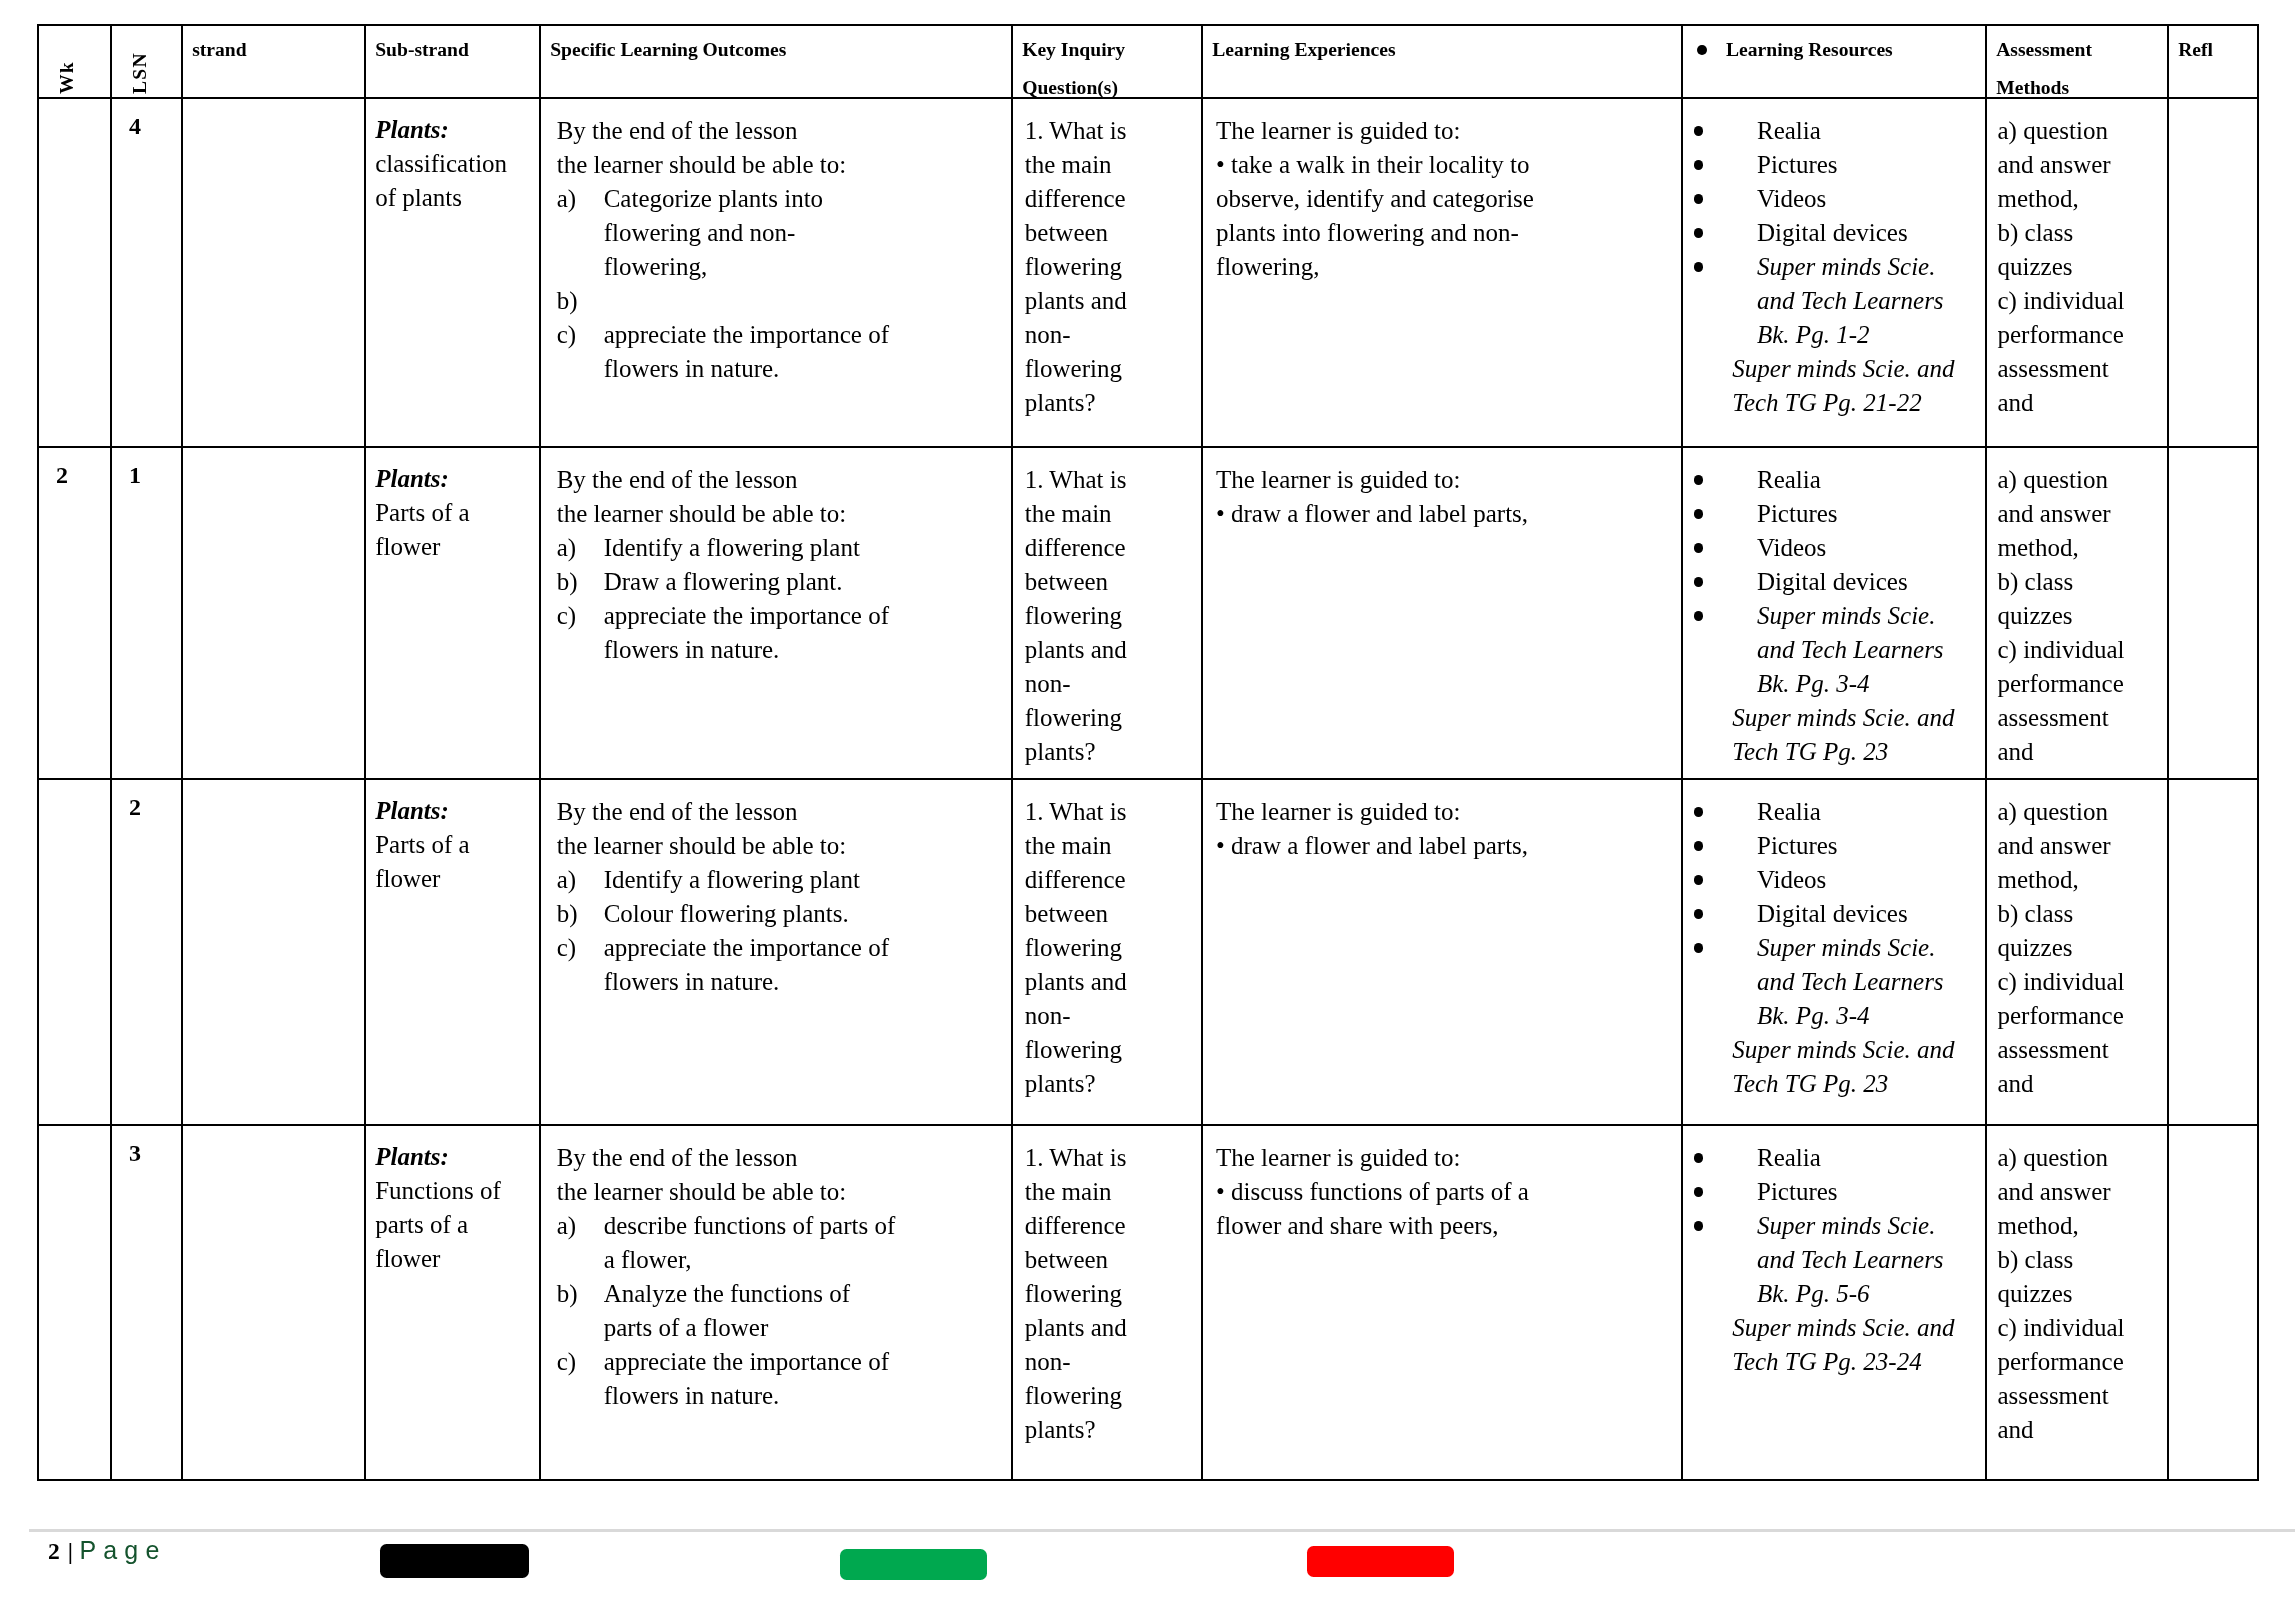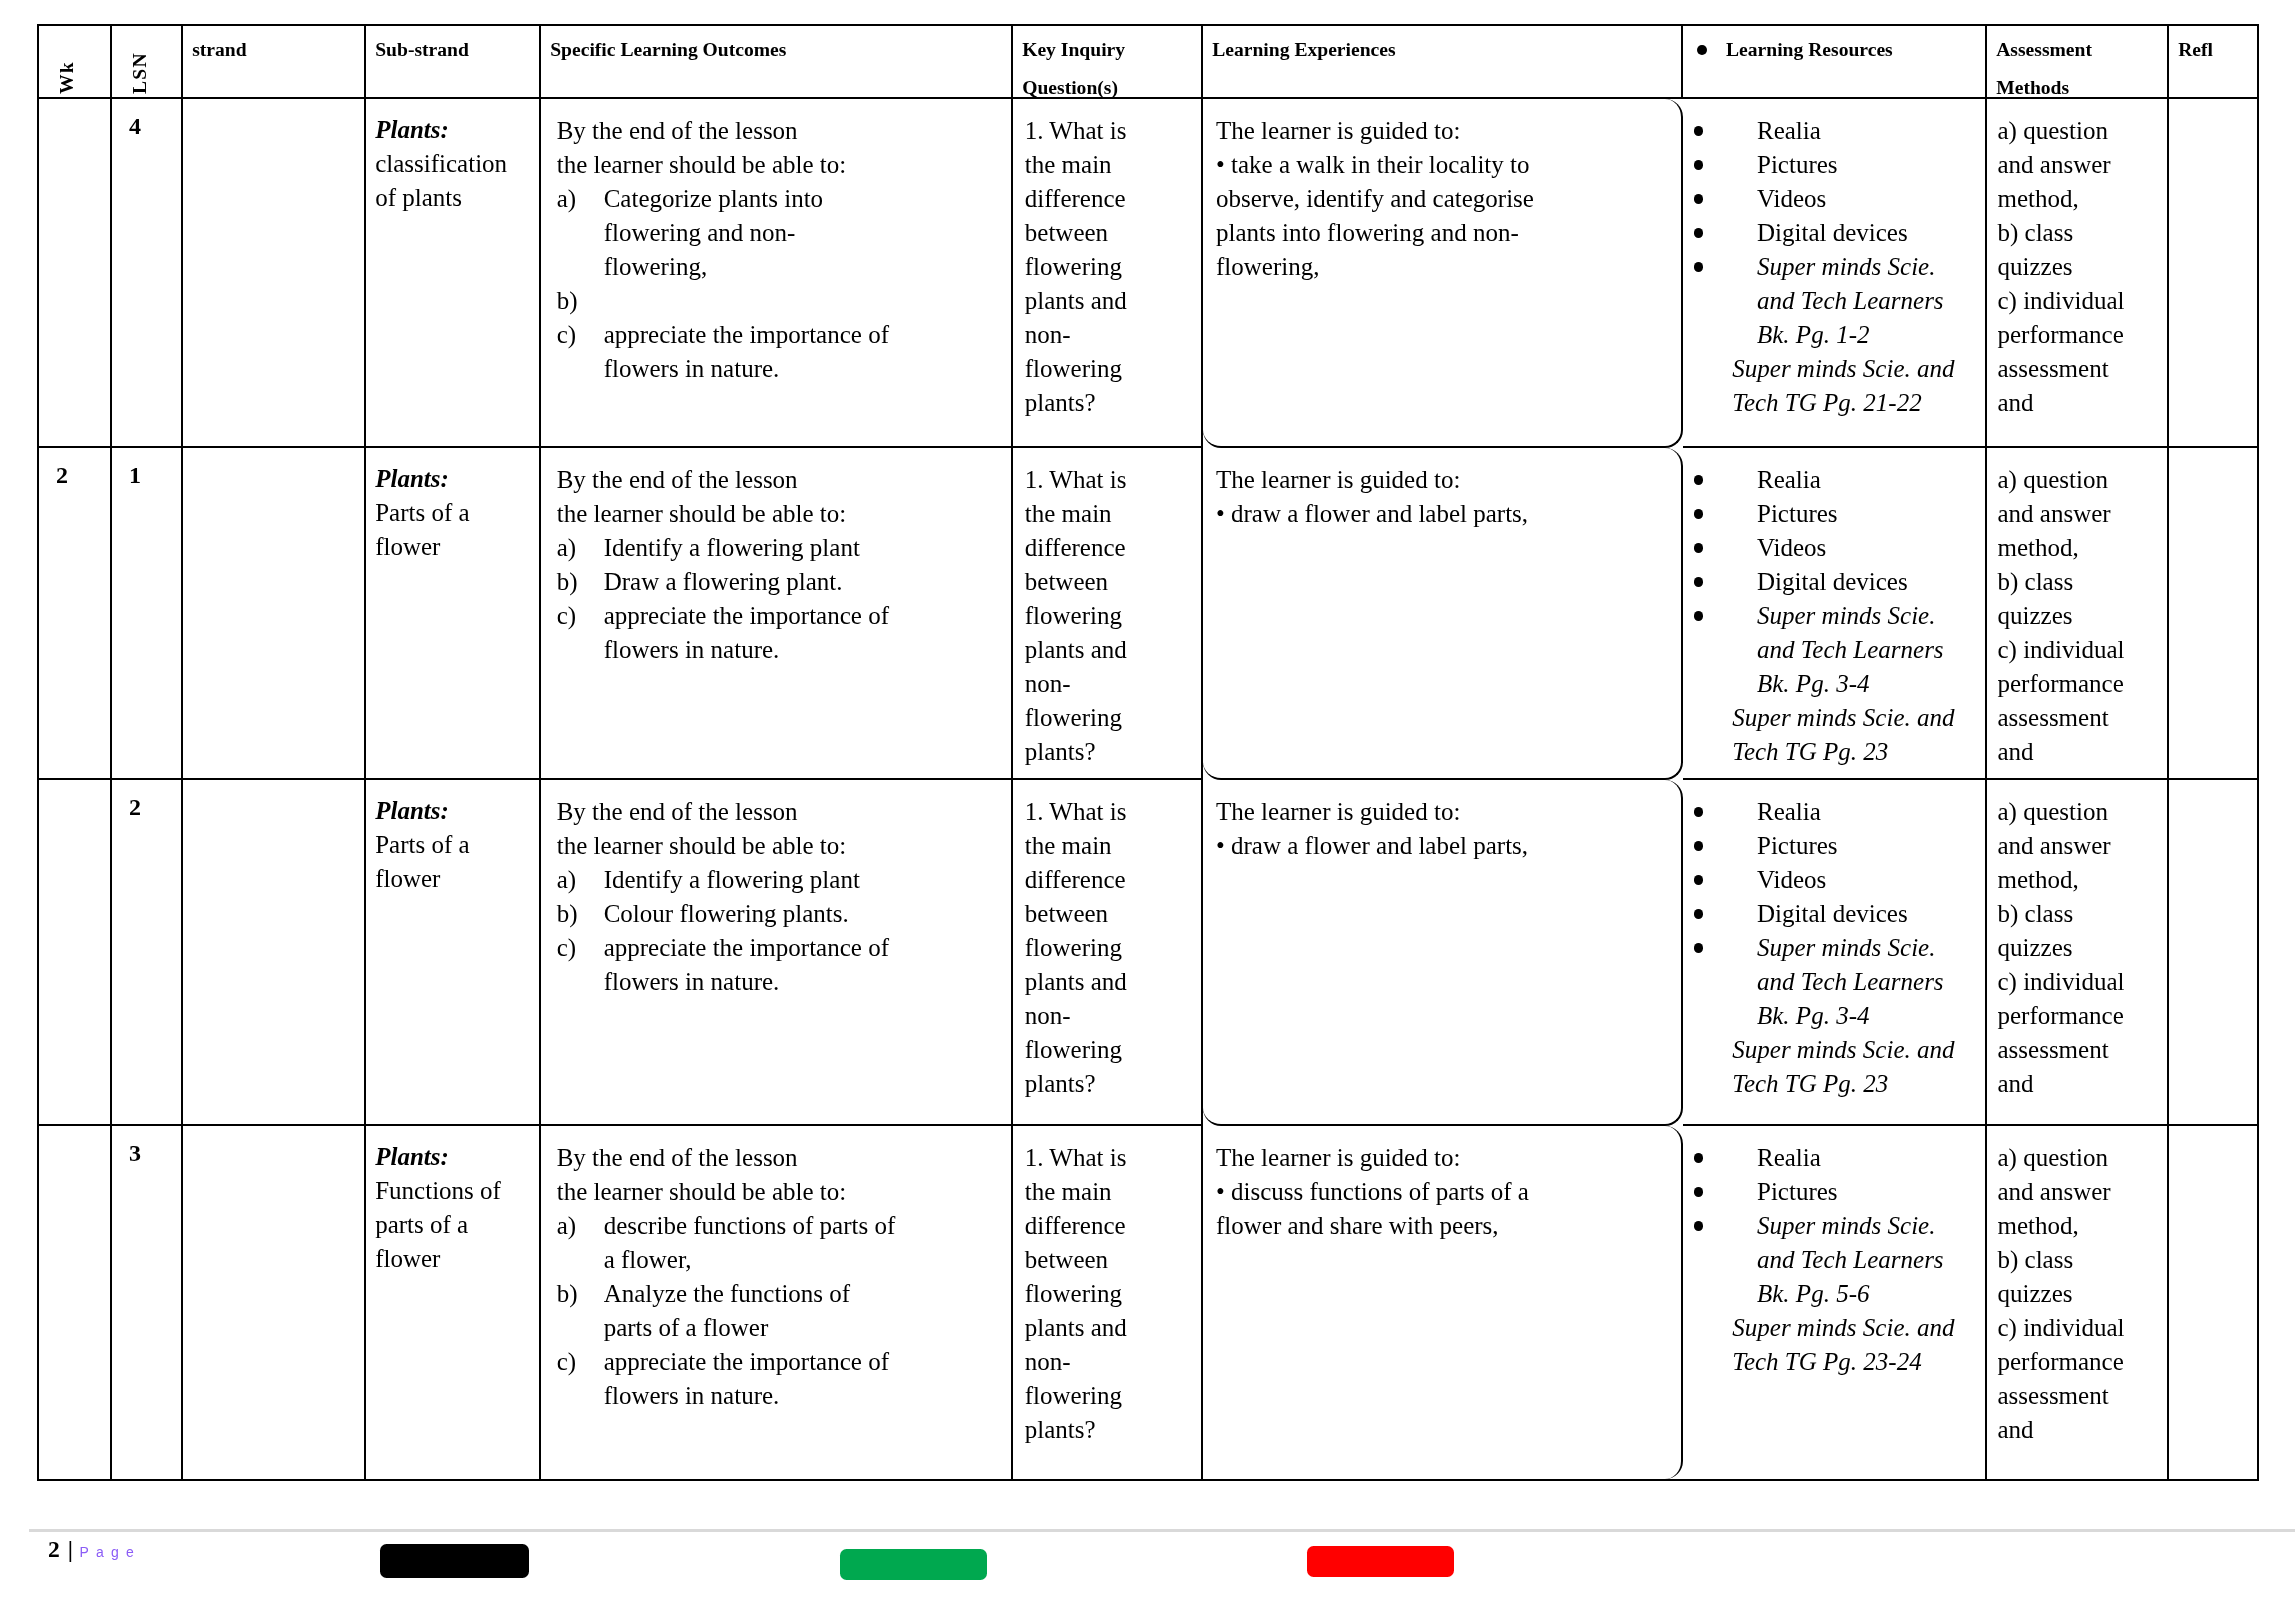--- a/index.html
+++ b/index.html
@@ -38,37 +38,37 @@
   .num{display:block;font-weight:bold;font-size:24px;padding:10.5px 0 0 17px;}
   .c-sub{padding:14.4px 6.5px 0 9.2px;}
   .subtitle{font-weight:bold;font-style:italic;}
   .subtext{white-space:normal;}
   .preline{white-space:pre-line;}
   .c-out{padding:15.7px 26px 0 15.7px;}
   .c-out ol{list-style:none;margin:0;padding:0;}
   .c-out li{display:flex;}
   .c-out .marker{flex:0 0 47px;}
   .c-kiq{padding:15.7px 7.9px 0 11.8px;}
-  .c-exp{padding:15.7px 19.6px 0 13px;border-radius:18px;}
+  .c-exp{padding:15.7px 19.6px 0 13px;}
   .c-res{padding:15.7px 9.2px 0 0;}
   .c-res ul{list-style:none;margin:0;padding:0;}
   .c-res li{position:relative;padding-left:74px;}
   .c-res li::before{
     content:"";position:absolute;left:10.5px;top:11.8px;width:9.8px;height:9.8px;
     border-radius:50%;background:#000;
   }
   .italic{font-style:italic;}
   .resfoot{padding-left:18.3px;font-style:italic;margin-left:31px;}
   .c-ass{padding:15.7px 6.5px 0 10.5px;}
   
   .footer-rule{position:absolute;left:29.4px;right:0;top:1529px;height:2.6px;background:#d9d9d9;}
   .footer-text{position:absolute;left:48px;top:1536px;font-size:23.6px;white-space:nowrap;}
   .pg-num{font-weight:bold;font-family:"Liberation Serif",serif;}
   .pg-sep{font-weight:bold;margin:0 6.5px 0 7.9px;}
-  .pg-label{color:#8b5cf6;letter-spacing:7.2px;font-family:"Liberation Sans",sans-serif;font-size:14px;}
+  .pg-label{color:#14532d;letter-spacing:7.2px;font-family:"Liberation Sans",sans-serif;font-size:25px;}
   .bar{position:absolute;border-radius:6.5px;}
   .bar-0{left:380px;top:1544px;width:149px;height:34px;}
   .bar-1{left:840px;top:1549px;width:147px;height:31px;}
   .bar-2{left:1307px;top:1546px;width:147px;height:31px;}
 </style>
 </head>
 <body>
 
 <div class="swtable">
 

